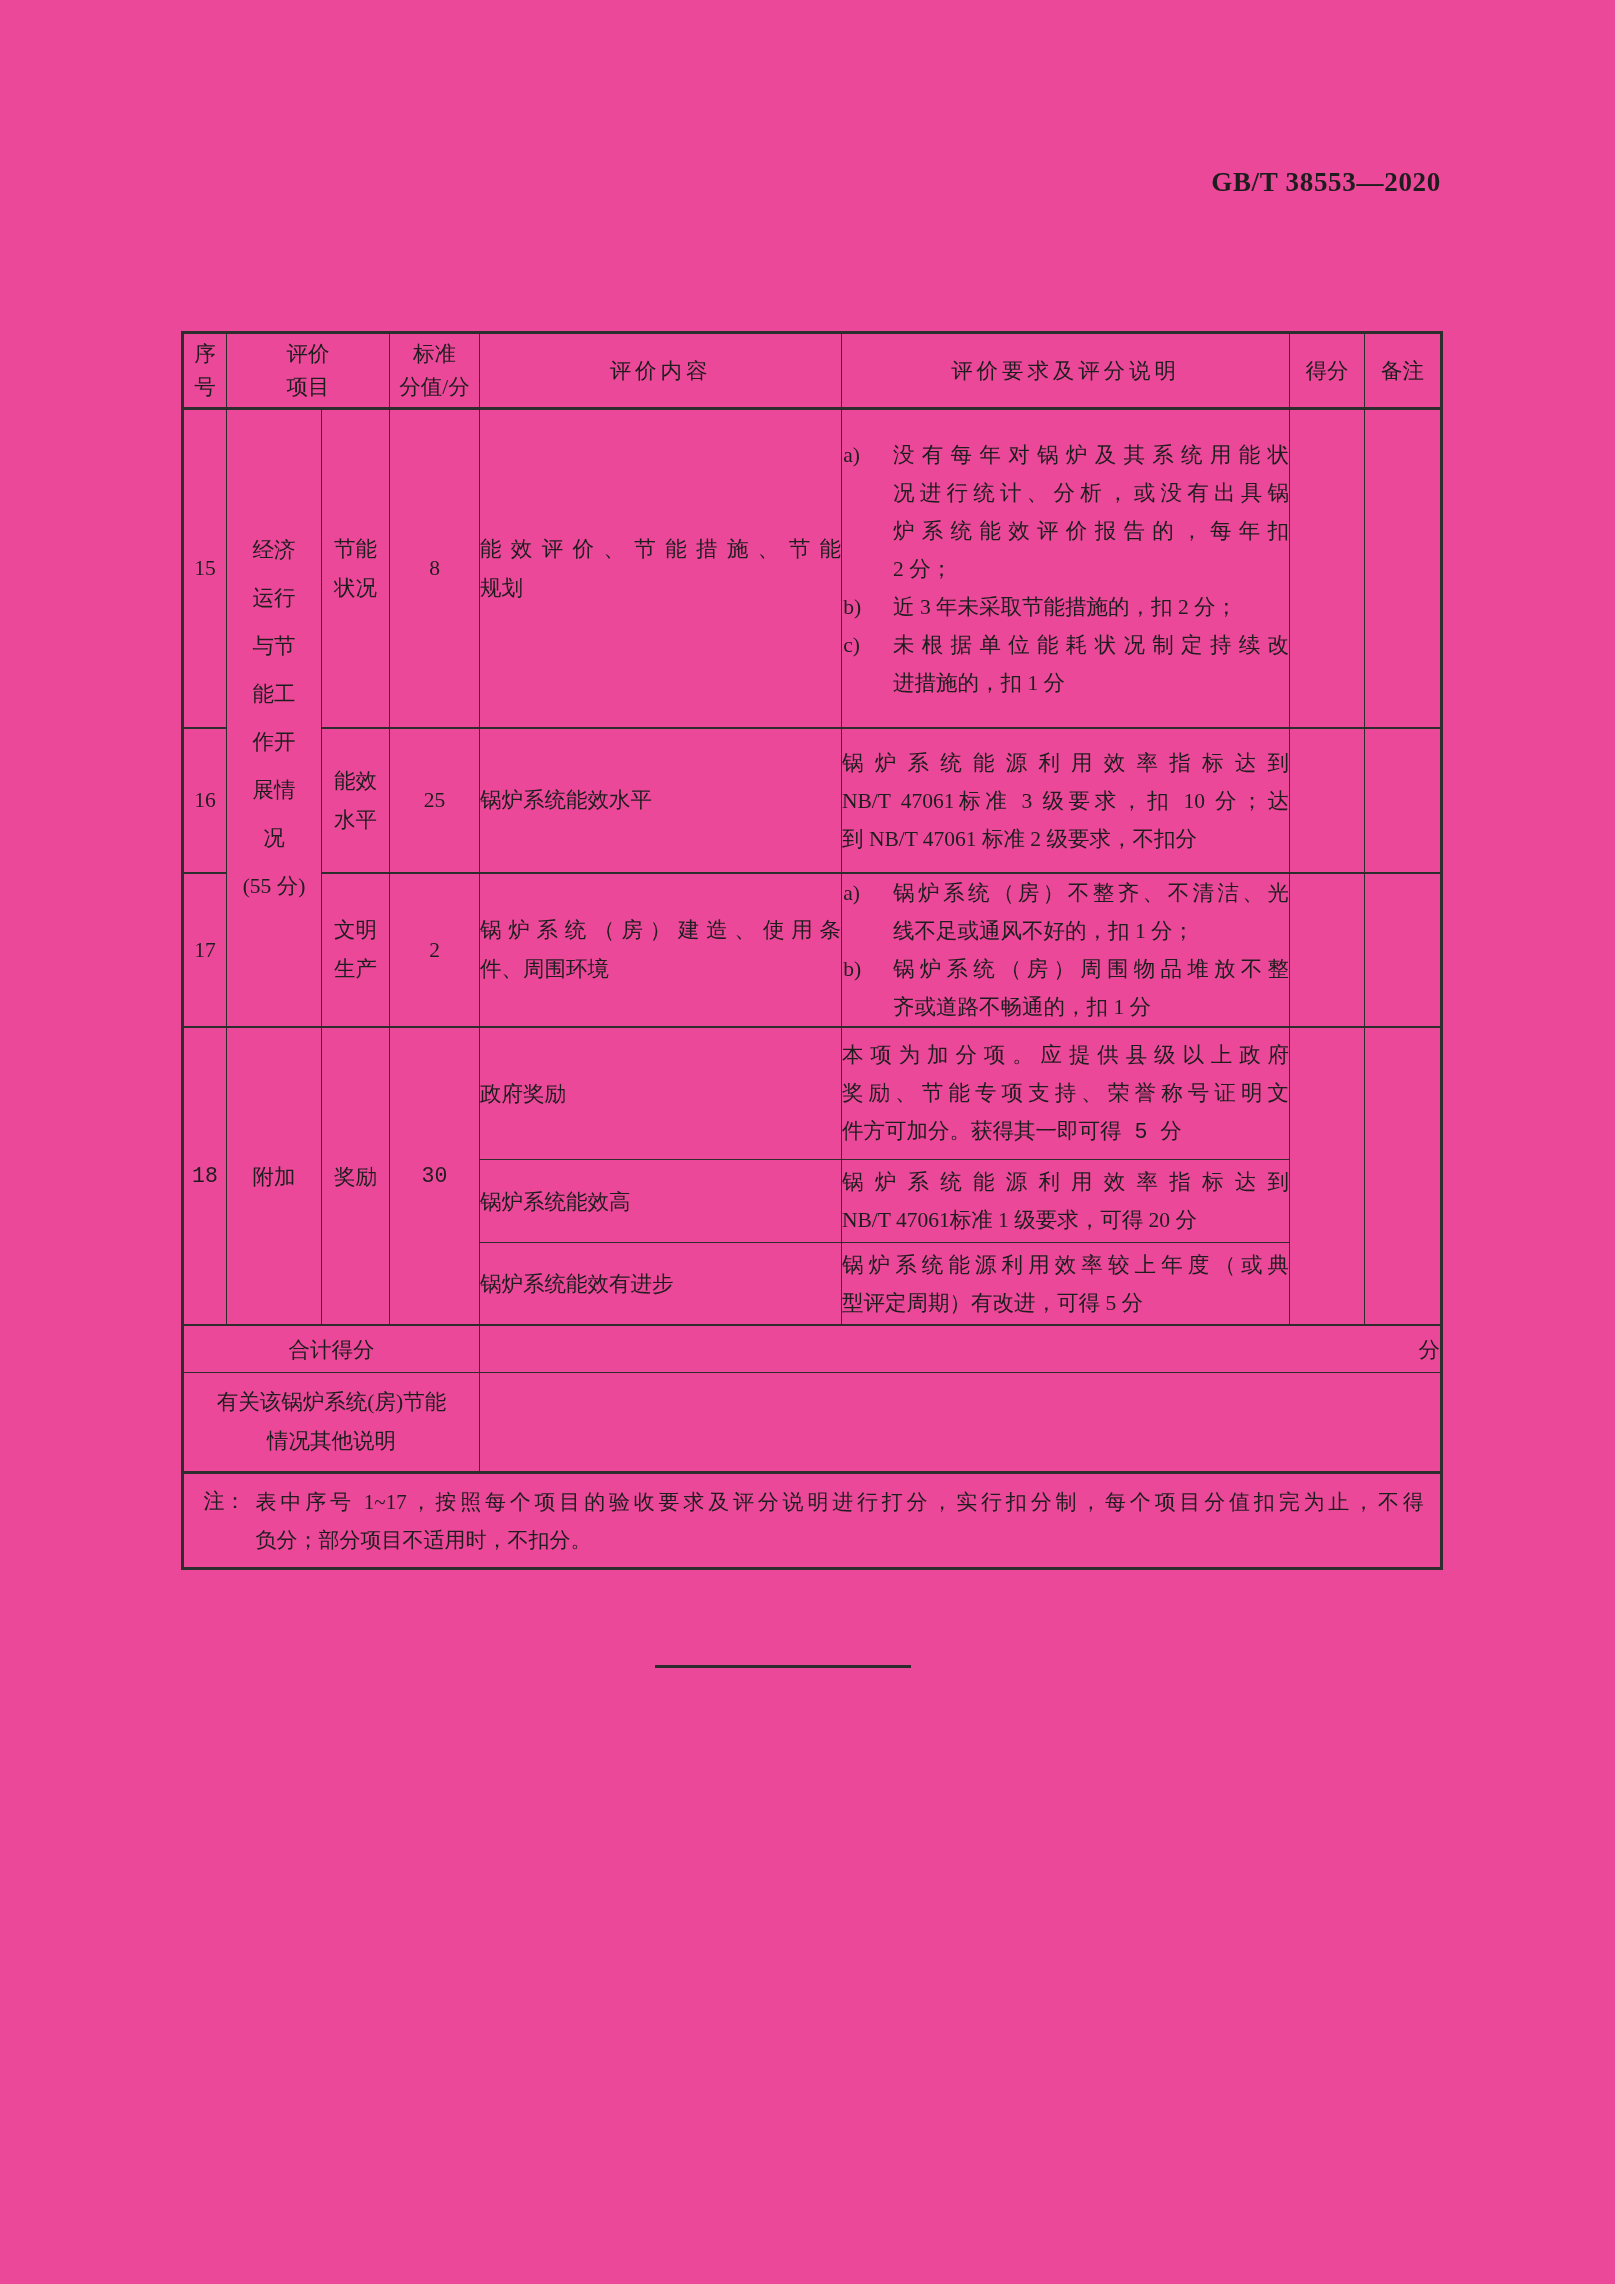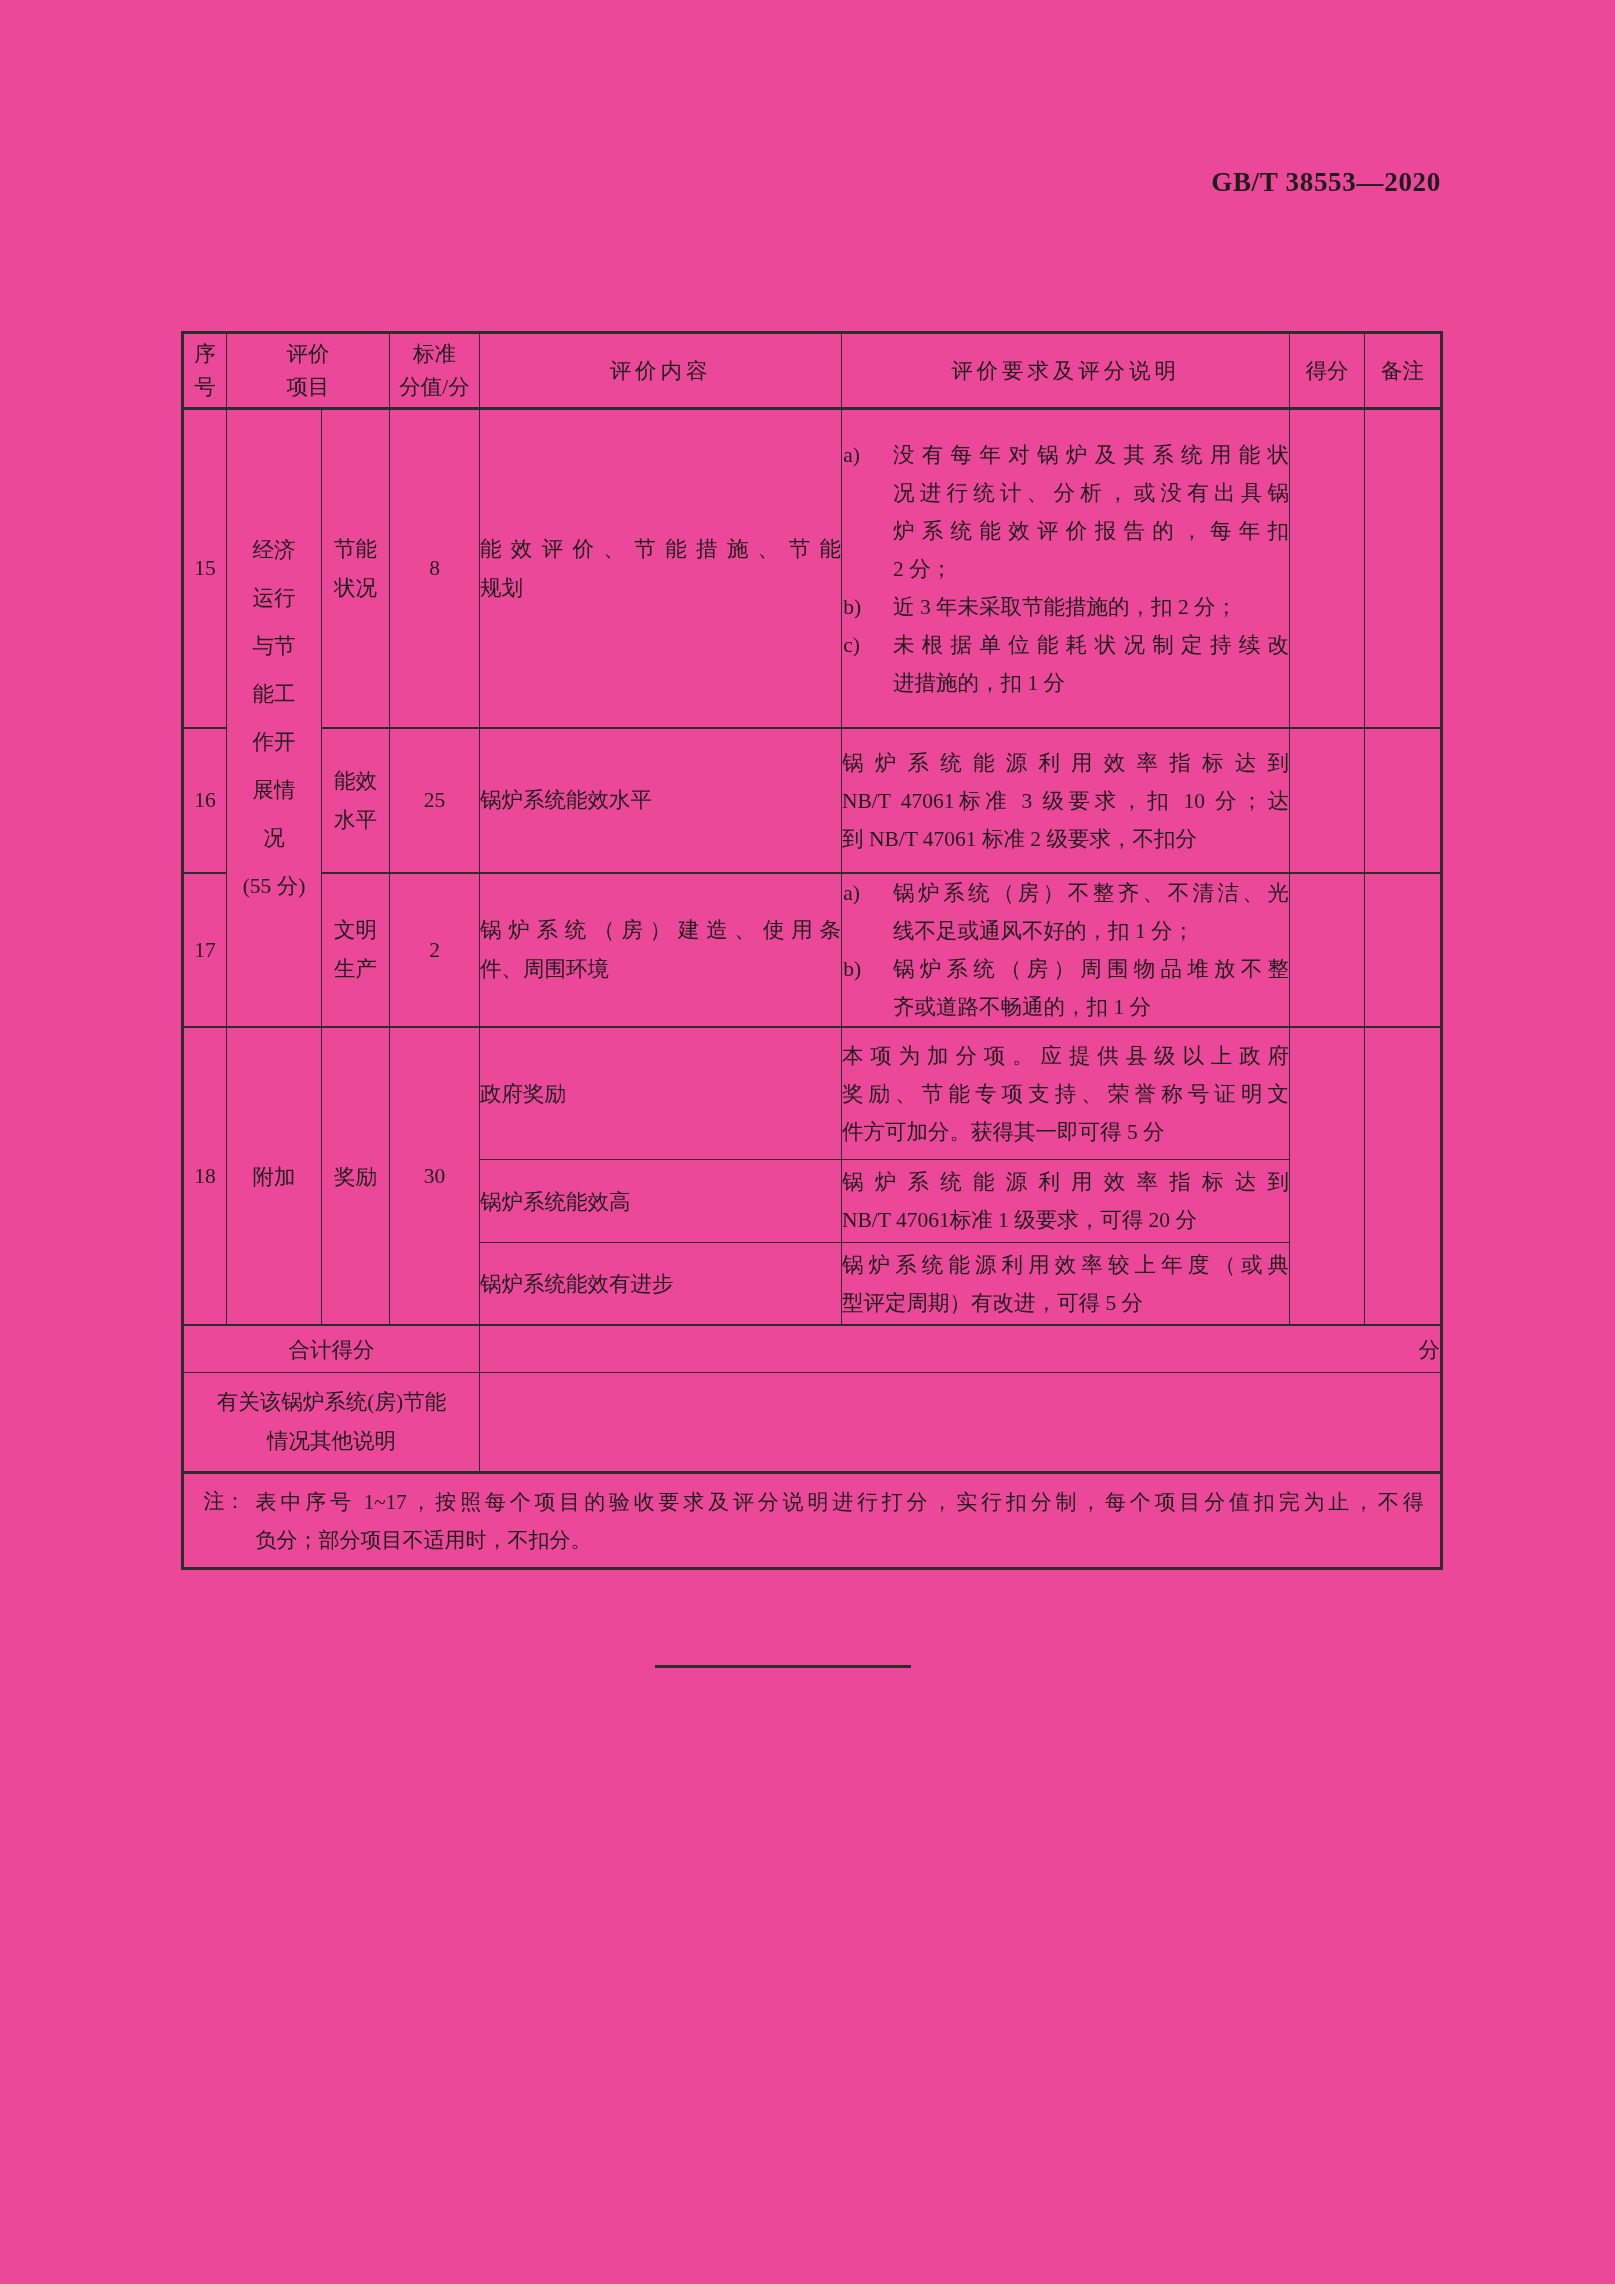--- a/index.html
+++ b/index.html
@@ -21,21 +21,21 @@
     position:absolute; left:181px; top:331px; width:1258px;
     border-collapse:collapse; table-layout:fixed;
     font-size:21.5px; border:3.3px solid #2d2d2d;
   }
   table.eval td { border:1.3px solid #2d2d2d; vertical-align:middle; padding:0; }
   tr.hd td { border-bottom-width:3.3px; height:73px; text-align:center; }
   tr.hd td.sp { letter-spacing:3.9px; }
   tr.r15 td { height:317px; }
   tr.r16 td { height:143px; border-top-width:2px; }
   tr.r17 td { height:150px; border-top-width:2px; }
-  tr.r18a td { height:131px; border-top-width:2px; }
+  tr.r18a td { height:131px; border-top-width:2px;font-family:Liberation Mono, monospace; }
   tr.r18b td { height:82px; }
   tr.r18c td { height:81px; }
   tr.total td { height:46px; border-top-width:2.6px; }
   tr.other td { height:98px; }
   tr.noter td { border-top-width:3.3px; height:93px; vertical-align:middle; padding:0 16.3px 0 19.6px; }
   td.c { text-align:center; }
   td.l { text-align:left; padding:0 17px; }
   .clines > div { text-align:center; line-height:33px; }
   .sub .clines > div { line-height:39px; }
   .glines > div { line-height:48px; text-align:center; }

